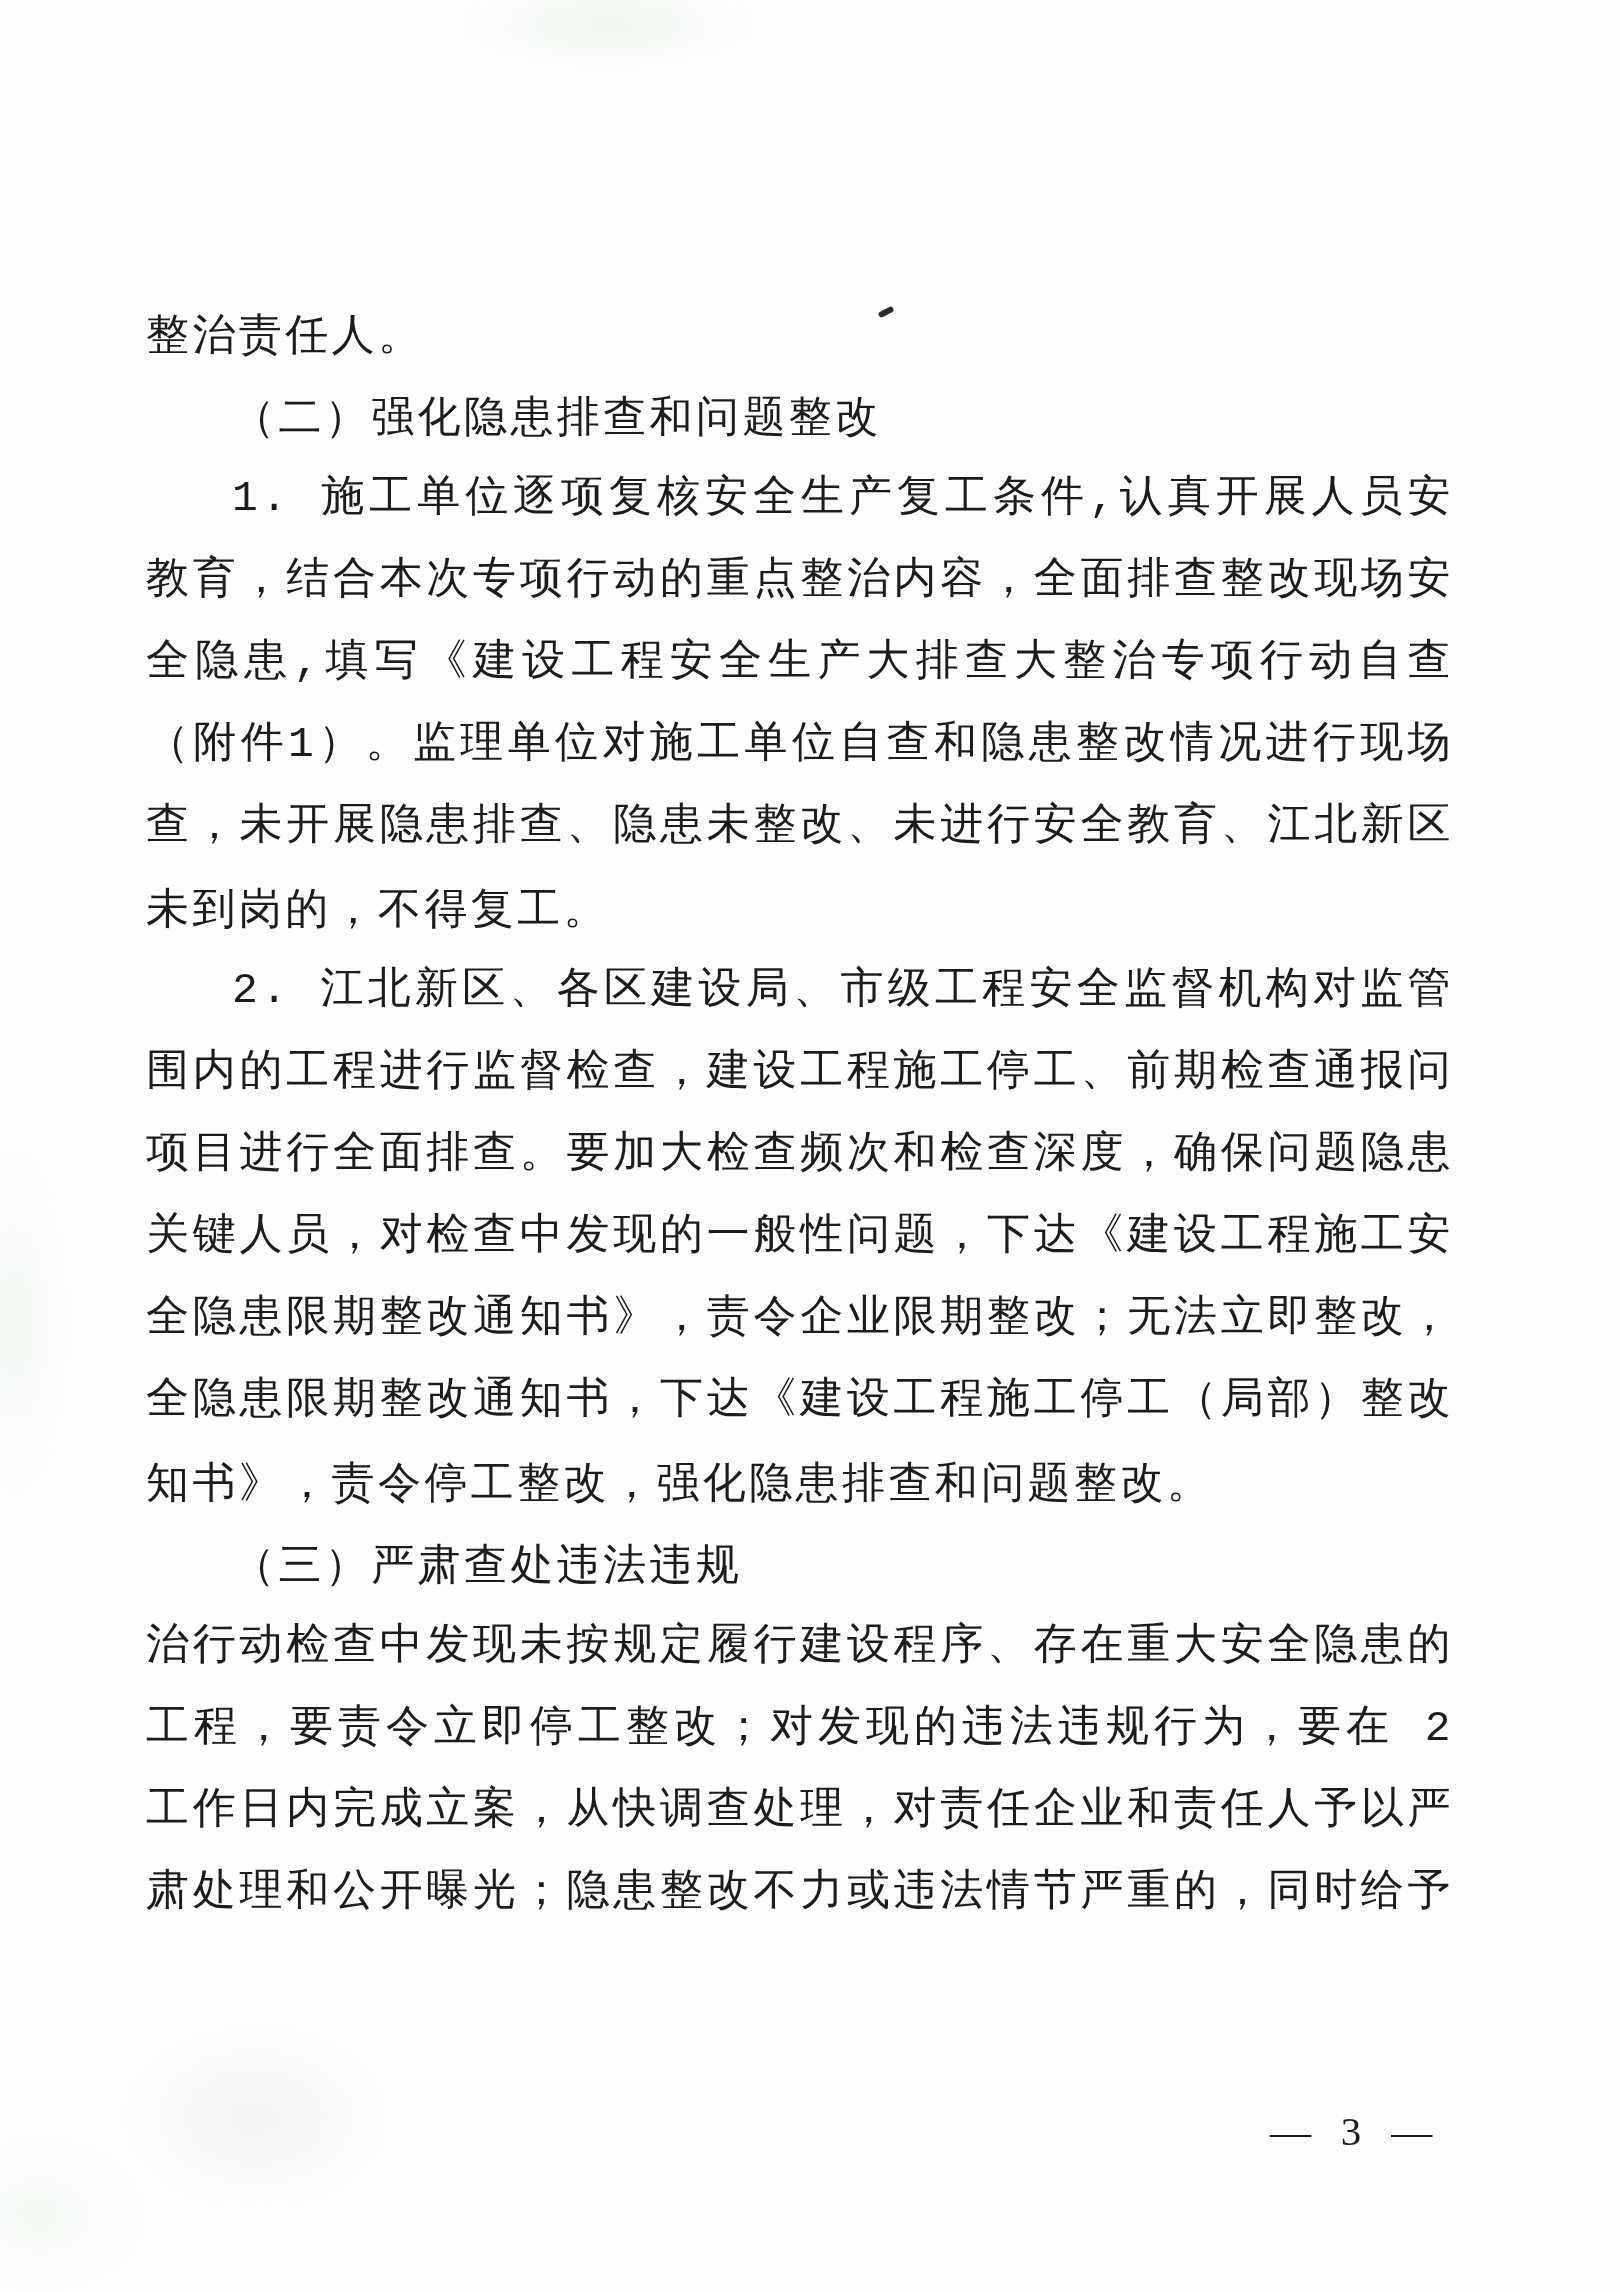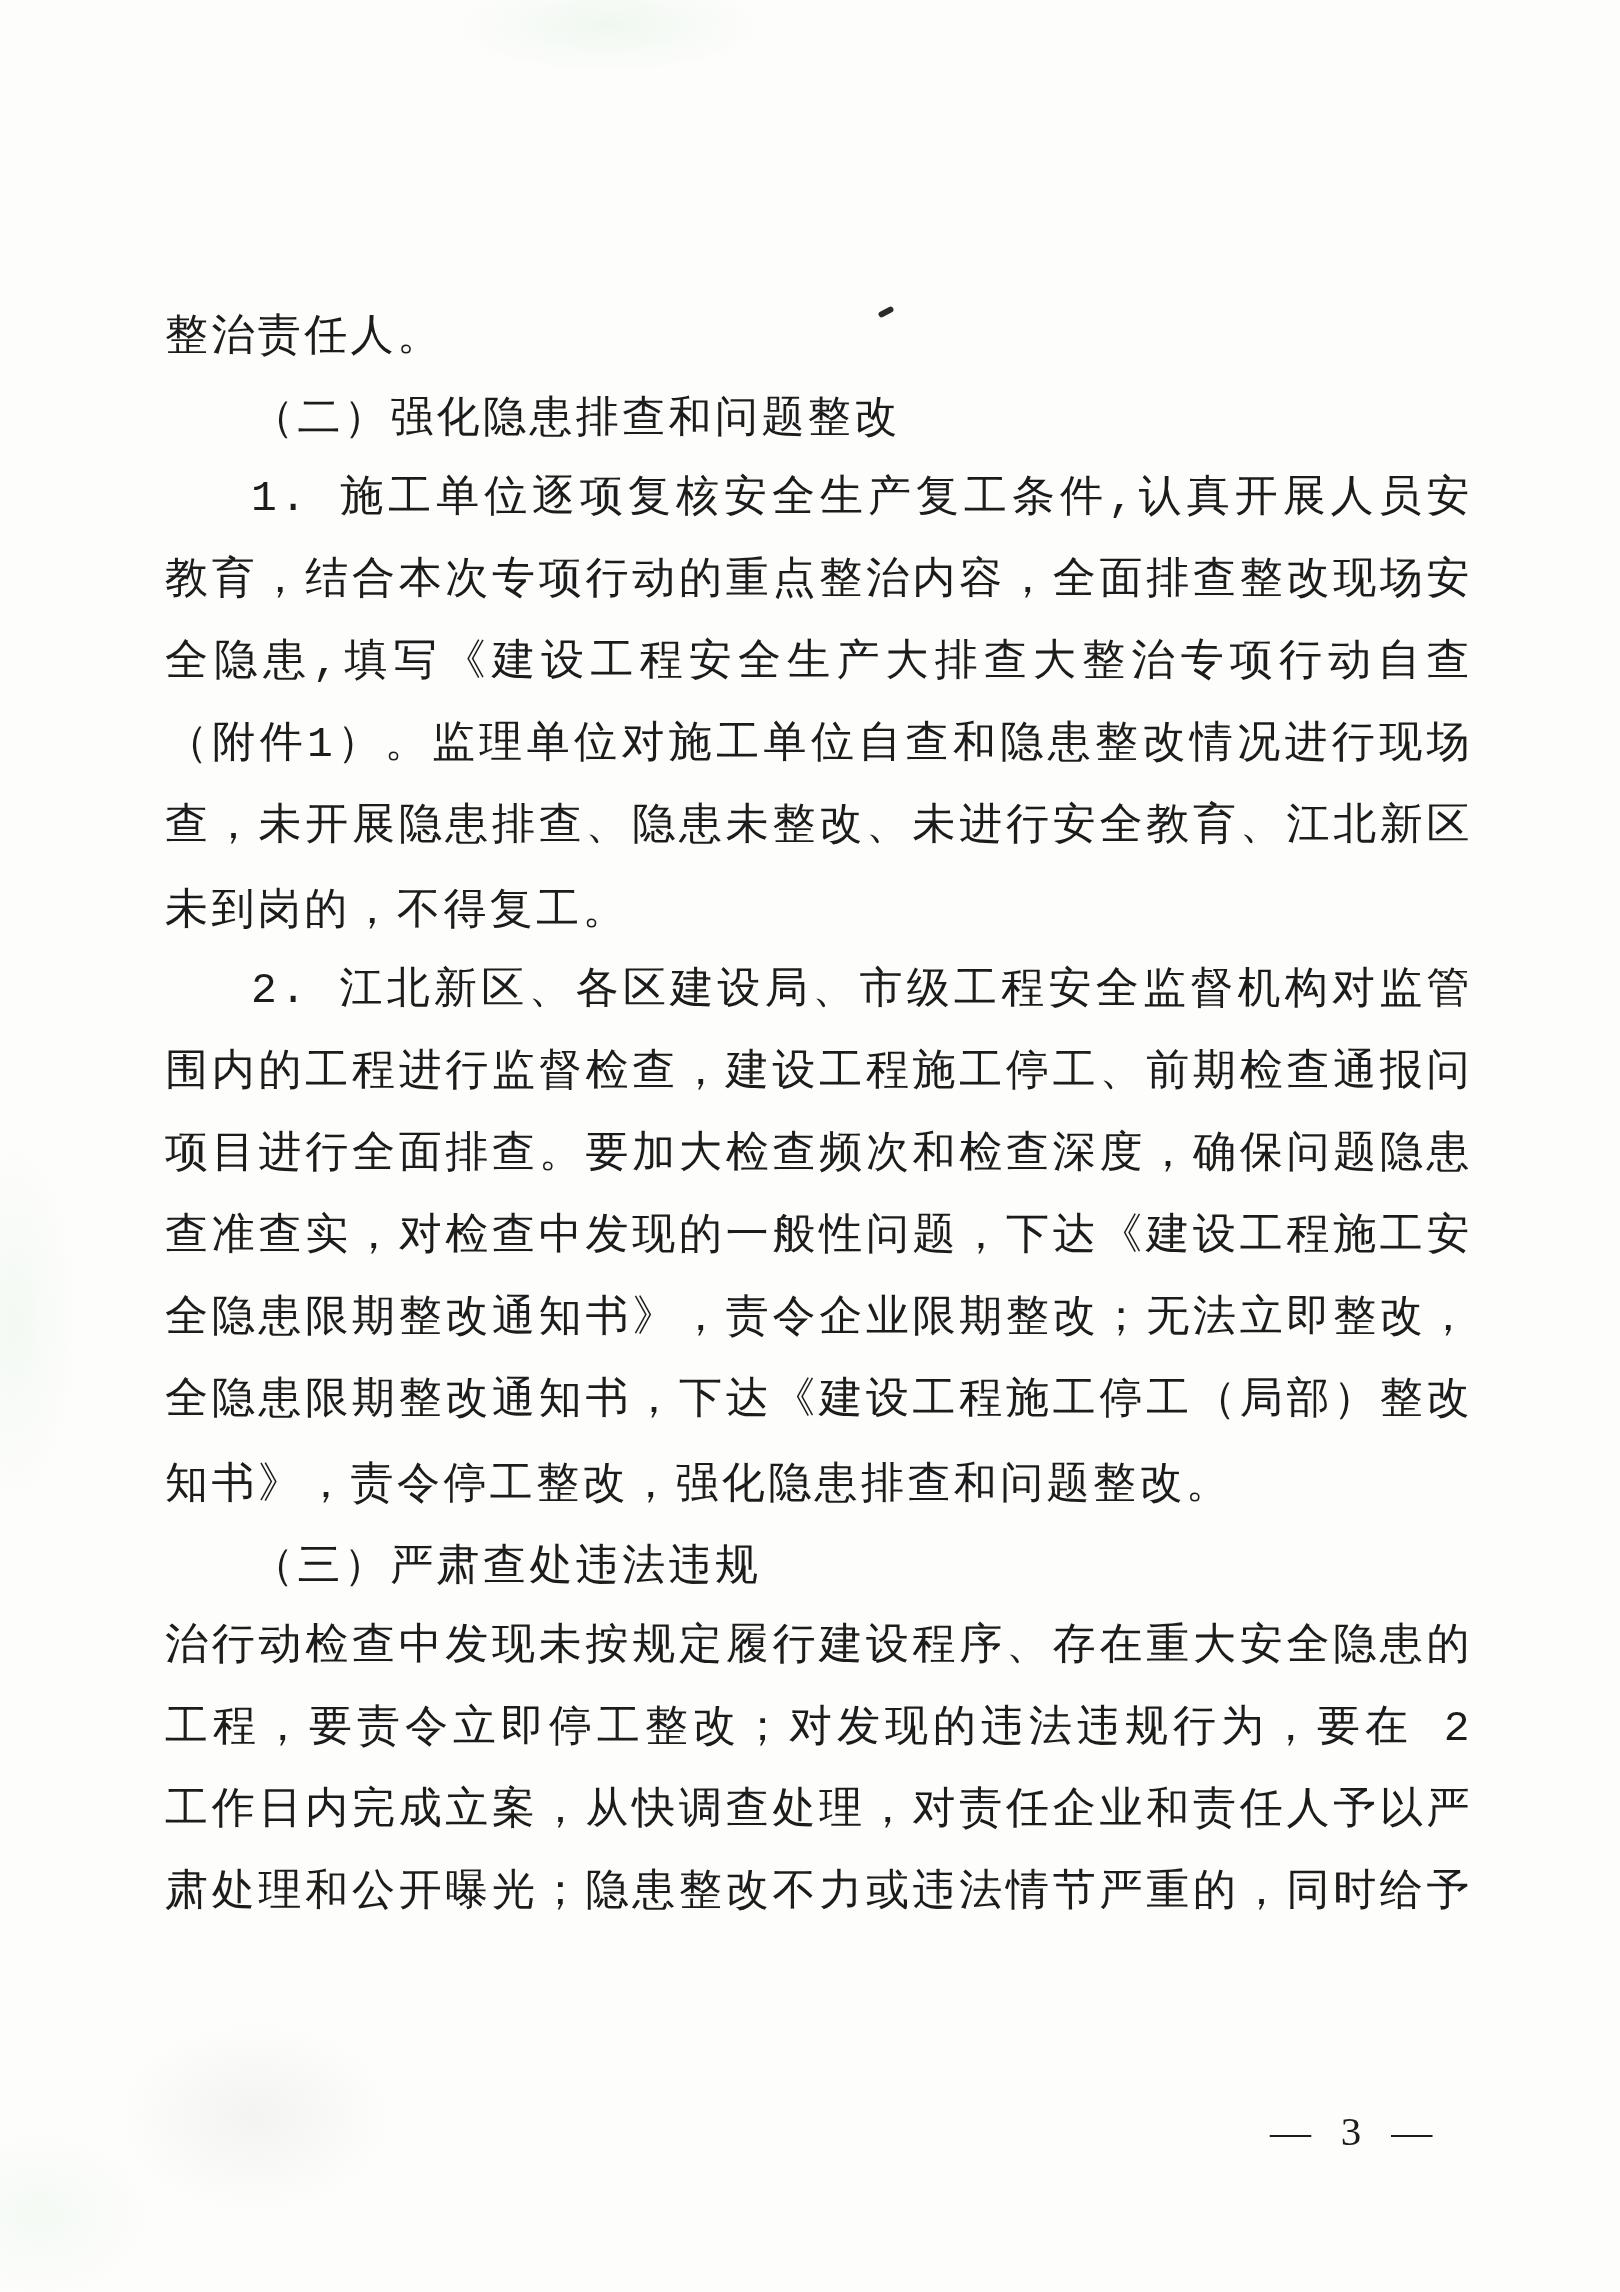--- a/index.html
+++ b/index.html
@@ -24,21 +24,21 @@
     
     background:
       radial-gradient(ellipse 216px 69px at 608px 24.5px,  rgba(210,235,212,0.30), rgba(210,235,212,0) 70%),
       radial-gradient(ellipse 88px 255px at 14.7px 1323px, rgba(210,235,212,0.22), rgba(210,235,212,0) 70%),
       radial-gradient(ellipse 157px 118px at 39px 2215px, rgba(214,238,216,0.22), rgba(214,238,216,0) 70%),
       radial-gradient(ellipse 196px 137px at 255px 2117px, rgba(225,228,225,0.35), rgba(225,228,225,0) 70%),
       #fdfdfc;
   }
   .doc-body {
     position: absolute;
-    left: 165px;
+    left: 146px;
     top: 294px;
     width: 1308px;
   }
   .line {
     height: 82px;
     line-height: 82px;
     font-size: 43px;
     letter-spacing: 3.4px;
     white-space: nowrap;
     color: #1c1c1c;
@@ -85,21 +85,21 @@
       <div class="line indent">（二）强化隐患排查和问题整改</div>
       <div class="line indent full">1. 施工单位逐项复核安全生产复工条件,认真开展人员安全</div>
       <div class="line full">教育，结合本次专项行动的重点整治内容，全面排查整改现场安</div>
       <div class="line full">全隐患,填写《建设工程安全生产大排查大整治专项行动自查表》</div>
       <div class="line full">（附件1）。监理单位对施工单位自查和隐患整改情况进行现场复</div>
       <div class="line full">查，未开展隐患排查、隐患未整改、未进行安全教育、江北新区</div>
       <div class="line">未到岗的，不得复工。</div>
       <div class="line indent full">2. 江北新区、各区建设局、市级工程安全监督机构对监管范</div>
       <div class="line full">围内的工程进行监督检查，建设工程施工停工、前期检查通报问题</div>
       <div class="line full">项目进行全面排查。要加大检查频次和检查深度，确保问题隐患</div>
-      <div class="line full">查准查实，对检查中发现的一般性问题，下达《建设工程施工安</div>
+      <div class="line full">关键人员，对检查中发现的一般性问题，下达《建设工程施工安</div>
       <div class="line full">全隐患限期整改通知书》，责令企业限期整改；无法立即整改，</div>
       <div class="line full">全隐患限期整改通知书，下达《建设工程施工停工（局部）整改通</div>
       <div class="line">知书》，责令停工整改，强化隐患排查和问题整改。</div>
       <div class="line indent">（三）严肃查处违法违规</div>
       <div class="line full">治行动检查中发现未按规定履行建设程序、存在重大安全隐患的</div>
       <div class="line full">工程，要责令立即停工整改；对发现的违法违规行为，要在 2 个</div>
       <div class="line full">工作日内完成立案，从快调查处理，对责任企业和责任人予以严</div>
       <div class="line full">肃处理和公开曝光；隐患整改不力或违法情节严重的，同时给予</div>
     </div>
   <div class="footer">— 3 —</div>

